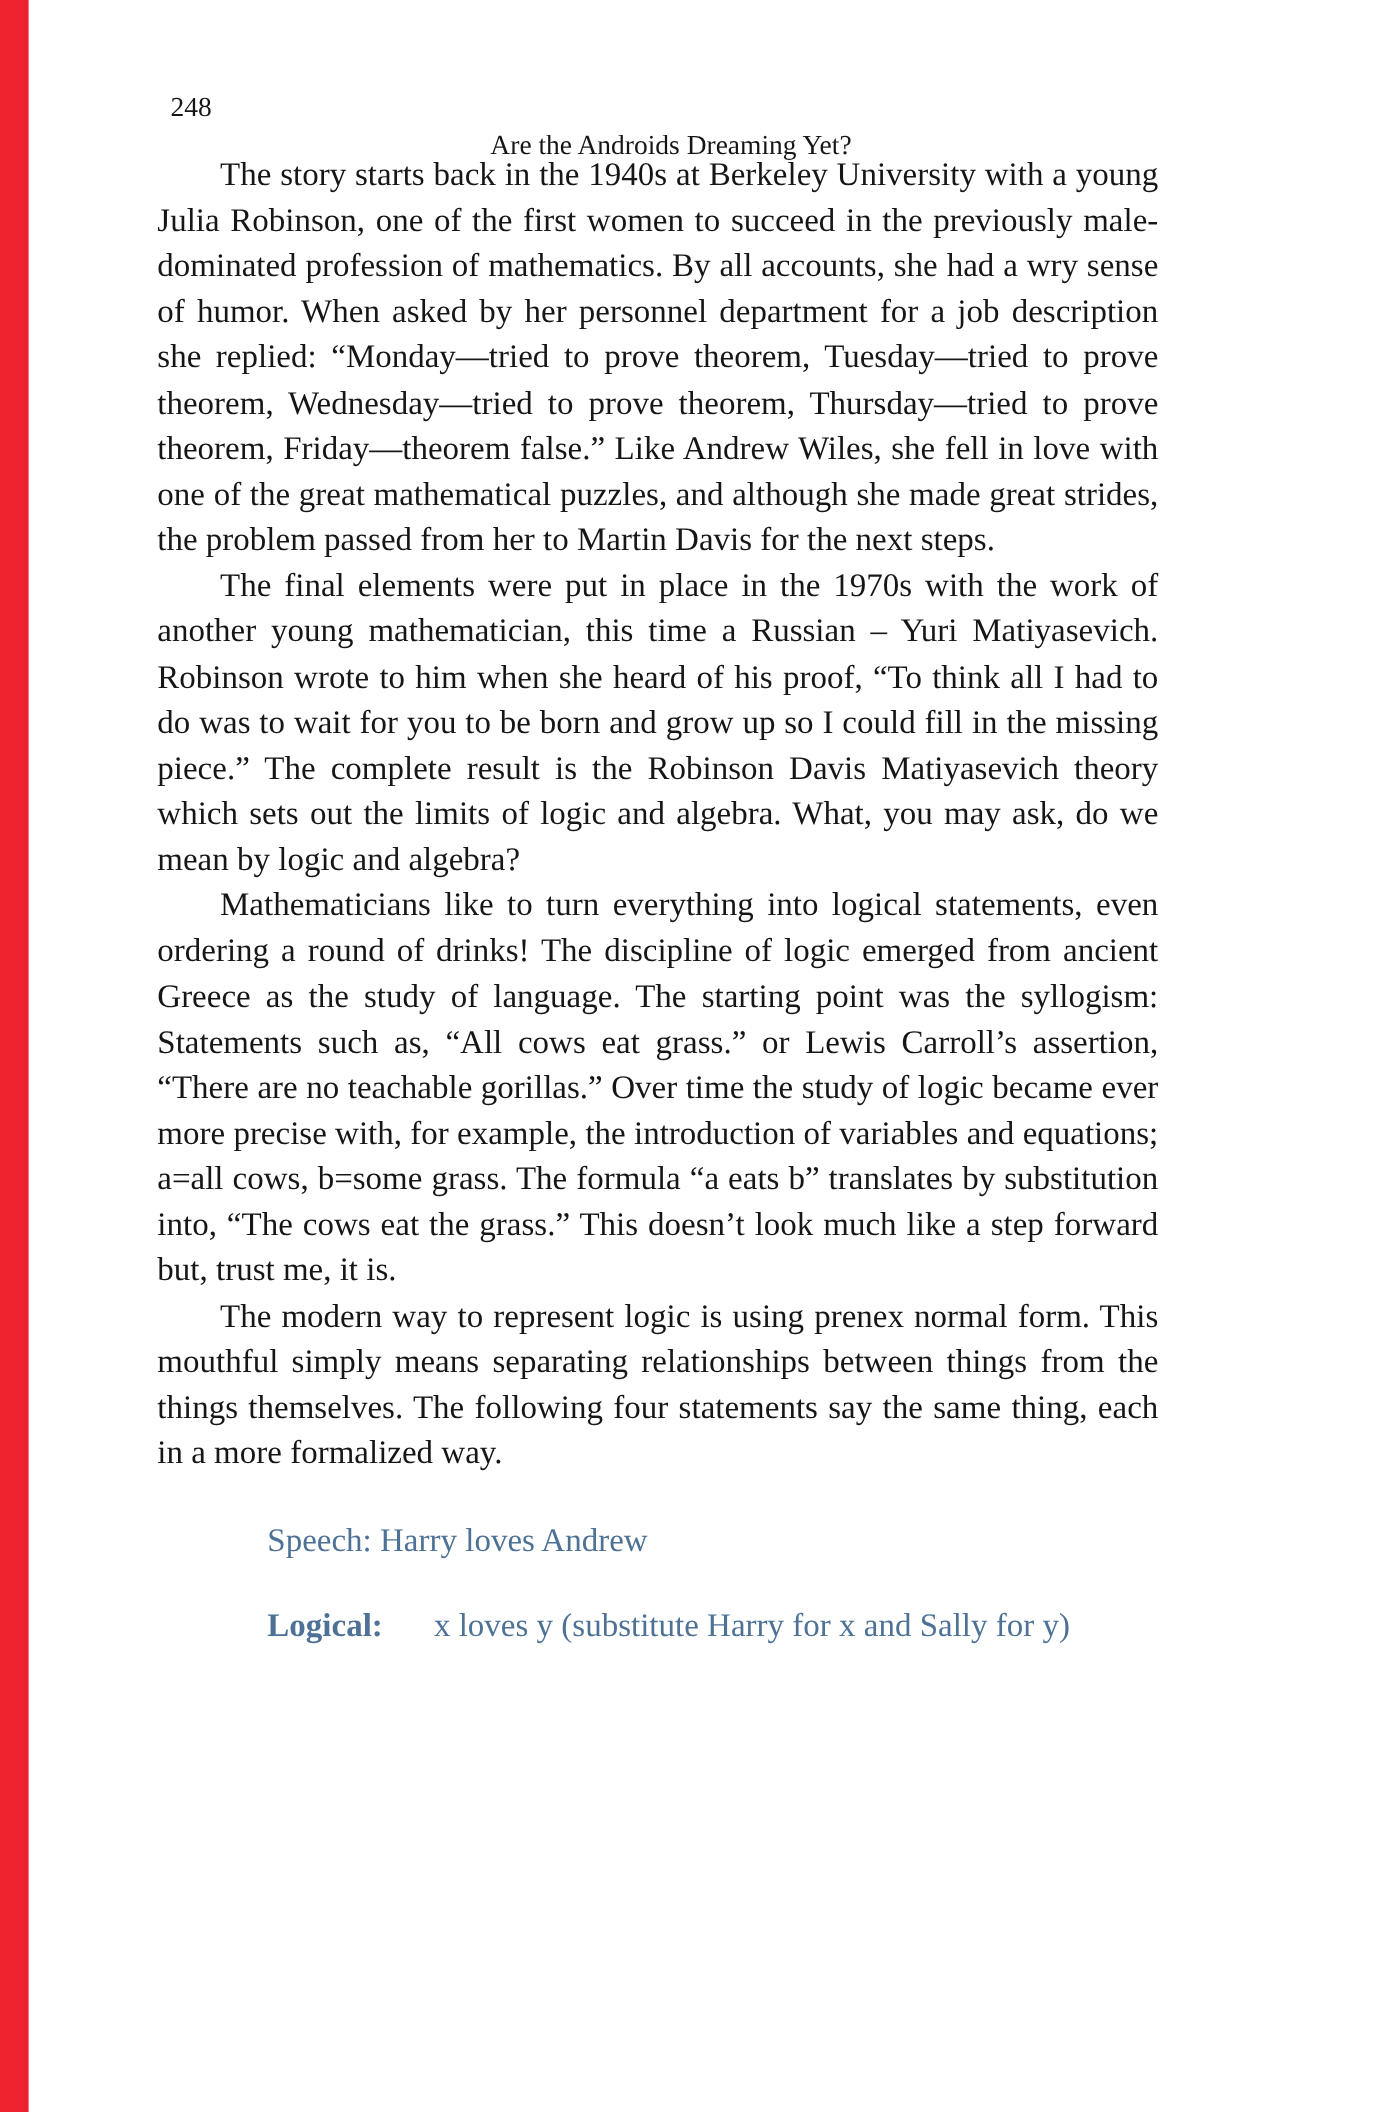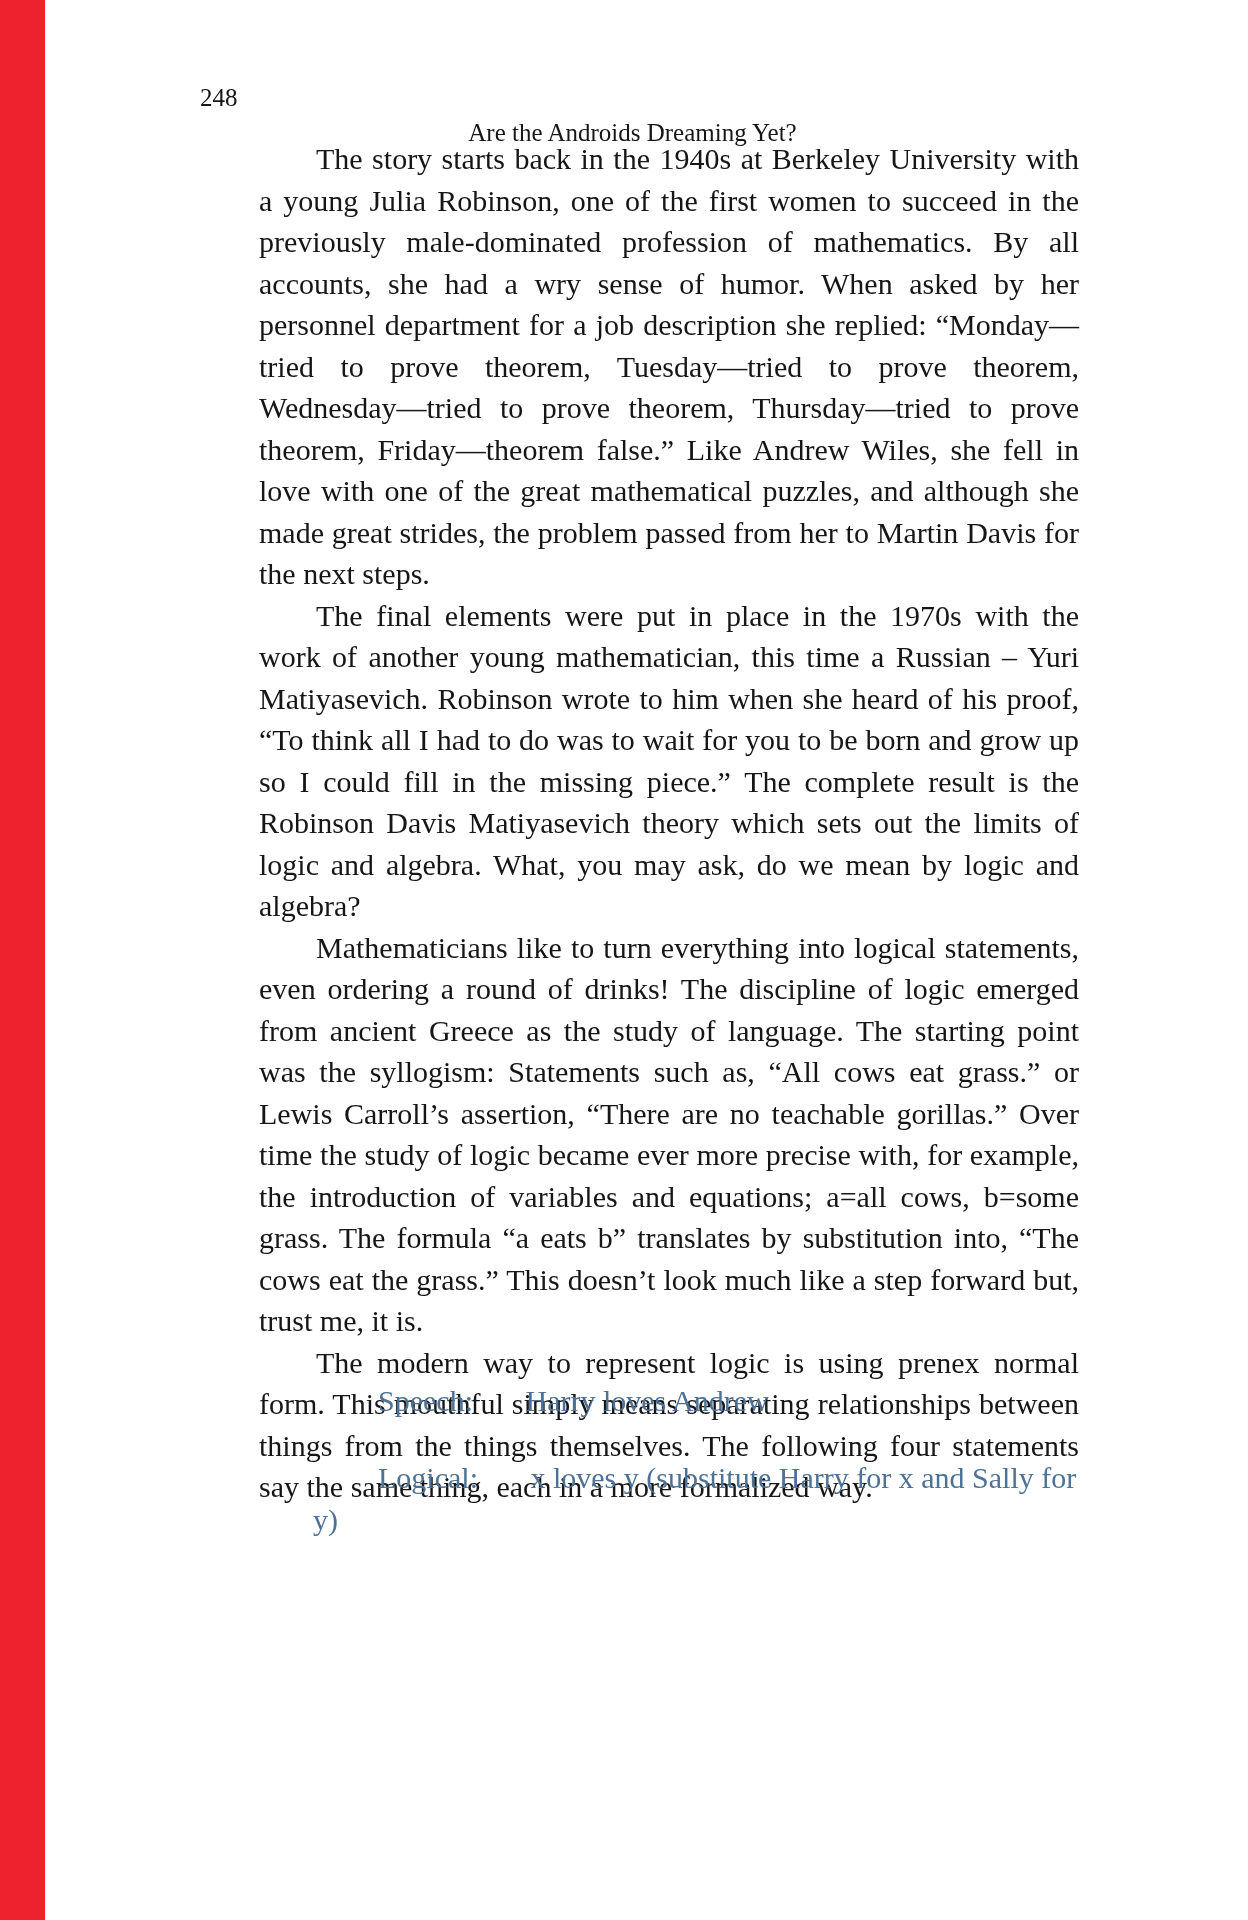--- a/index.html
+++ b/index.html
@@ -1,15 +1,15 @@
 <!DOCTYPE html>
 <html style="--accent-red: #ee212e; --formal-blue: #4e7296; --text-black: #161616;"><head>
 <meta charset="utf-8">
 <style>
-  * { box-sizing: border-box; padding-left: 45px; }
+  * { box-sizing: border-box; }
   html, body { margin: 0; padding: 0; background: #ffffff; }
   .page {
     position: relative;
     width: 1248px;
     height: 1920px;
     background: #ffffff;
     overflow: hidden;
     font-family: "Liberation Serif", "DejaVu Serif", serif;
   }
   .red-stripe {
@@ -31,21 +31,21 @@
     left: 0; top: 0;
   }
   .running-title {
     position: absolute;
     left: 0; right: 0; top: 0;
     text-align: center;
     margin-top: 35px;
   }
   .content {
     position: absolute;
-    left: 169px; top: 138px;
+    left: 143px; top: 138px;
     width: 910px;
     color: var(--text-black, #161616);
     font-size: 30px;
     line-height: 41.5px;
     text-align: justify;
   }
   .content p {
     margin: 0;
     text-indent: 57px;
   }
@@ -55,20 +55,21 @@
     width: 880px;
     color: var(--formal-blue, #4e7296);
     font-size: 30px;
     line-height: 42px;
   }
   .formal-row { margin: 0 0 35px 0; }
   .formal-row .row-label { display: inline; margin-left: 20px; }
   .formal-row.columned .row-label {
     display: inline-block;
     min-width: 144px;
+    font-weight: bold;
   }
   .watermark {
     position: absolute;
     right: 16px; bottom: 6px;
     font-family: "Liberation Sans", "DejaVu Sans", sans-serif;
     font-size: 37px;
     letter-spacing: 1px;
     color: #1c1c1c;
     white-space: nowrap;
   }

